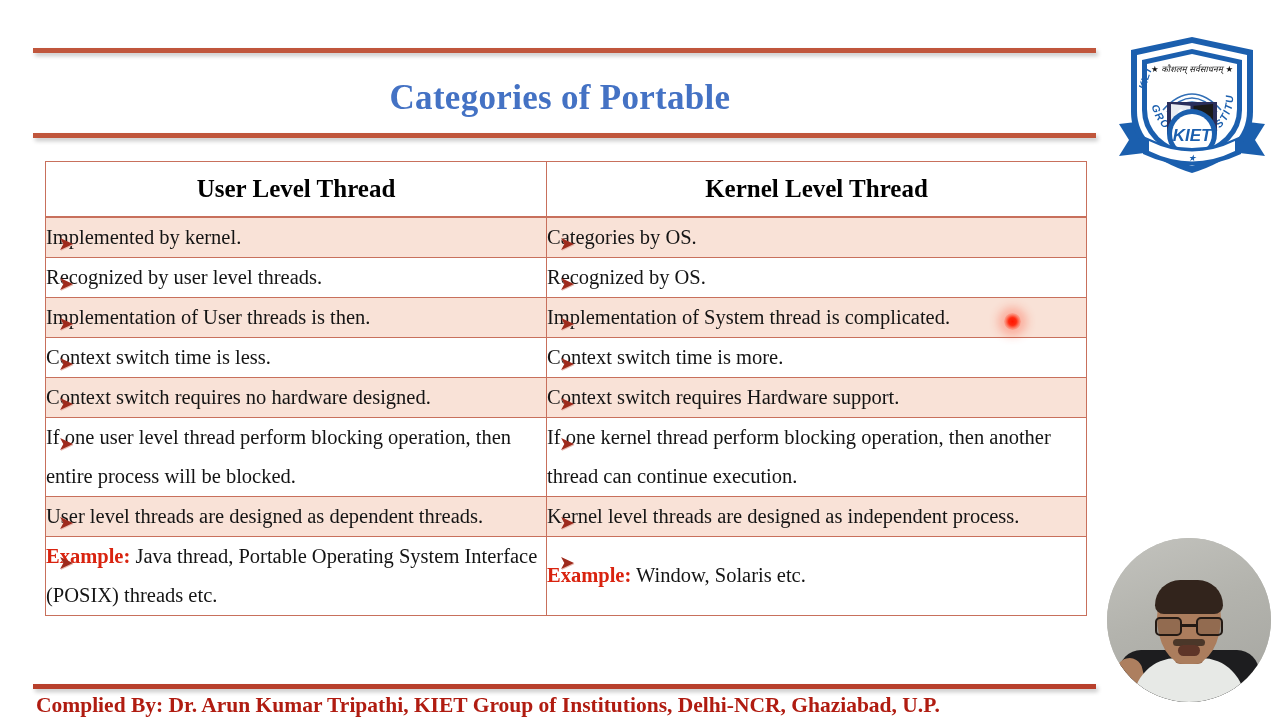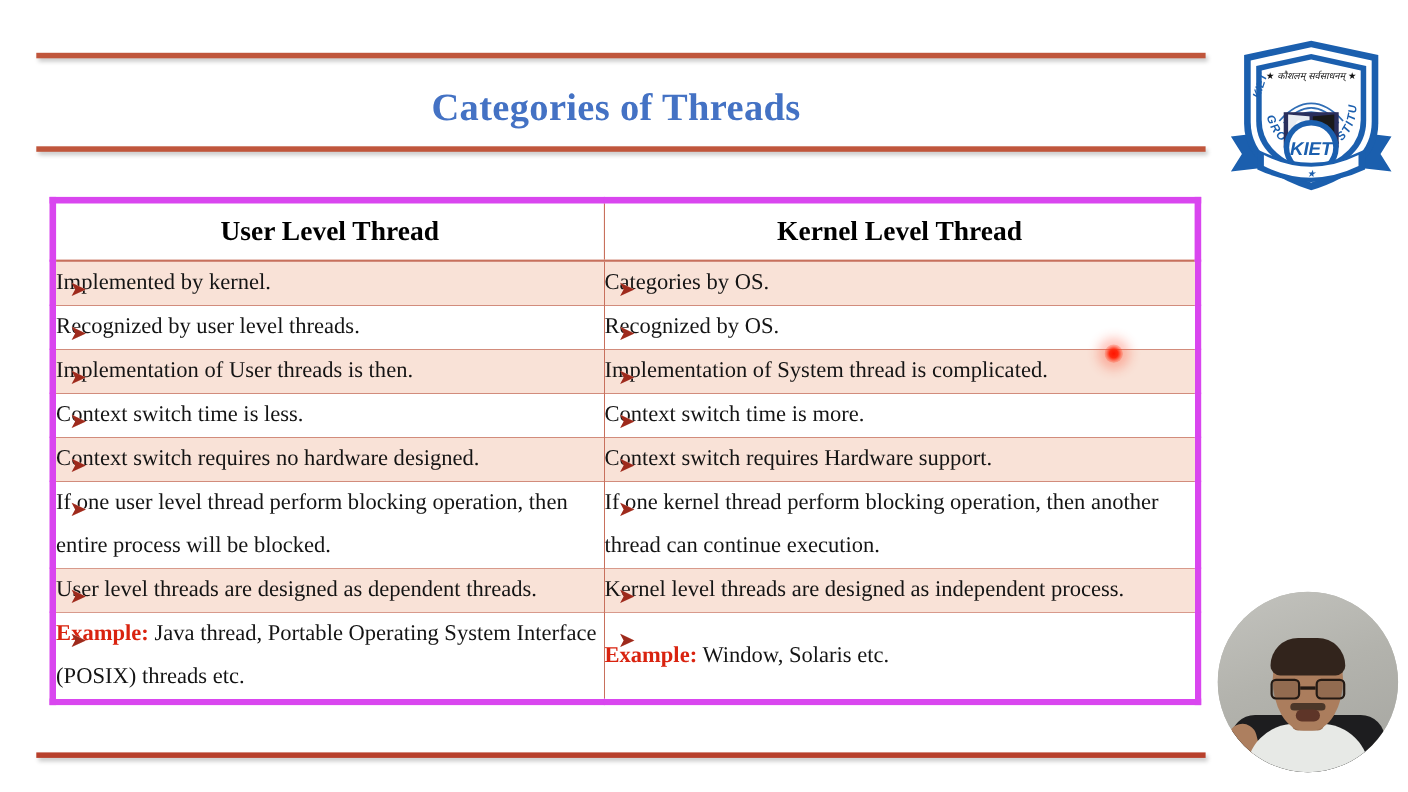--- a/index.html
+++ b/index.html
@@ -34,25 +34,25 @@
     font-size: 35px;
     font-weight: bold;
     color: #4472c4;
     font-family: "Liberation Serif", serif;
     letter-spacing: 0.3px;
   }
 
   
   #cmp-table {
     position: absolute;
-    left: 45px; top: 179px;
+    left: 45px; top: 161px;
     width: 1041px;
     border-collapse: collapse;
     table-layout: fixed;
-    border: 6px solid #d946ef;
+    border: 1px solid #d946ef;
   }
   #cmp-table td, #cmp-table th {
     border: 1px solid #c8705c;
     vertical-align: middle;
     padding: 0;
   }
   #cmp-table col.c1 { width: 501px; }
   #cmp-table col.c2 { width: 540px; }
 
   .hdr-cell {
@@ -172,21 +172,21 @@
     background: #ad7f5f; border-radius: 13px 13px 9px 9px; transform: rotate(-14deg);
   }
 </style>
 </head>
 <body>
 
 <div id="slide">
 
   <div class="rule top"></div>
 
-  <div id="title">Categories of Threads</div>
+  <div id="title">Categories of Portable</div>
 
   <div class="rule under"></div>
 
   <div id="logo">
     <svg viewBox="0 0 158 148" width="158" height="148" aria-hidden="true">
 
       <path d="M6 96 L40 92 L40 124 L6 128 L16 112 Z" fill="#1b5fae"></path>
       <path d="M152 96 L118 92 L118 124 L152 128 L142 112 Z" fill="#1b5fae"></path>
 
       <path d="M79 9 L140 22 L140 84 Q140 126 79 145 Q18 126 18 84 L18 22 Z" fill="#1b5fae"></path>
@@ -319,20 +319,21 @@
             <span class="arrow">➤</span>
             <span class="txt"><span class="ex-label">Example:</span> Window, Solaris etc.</span>
           </td>
         </tr>
       </tbody>
   </table>
 
   <div id="laser"></div>
 
   <div class="rule footer"></div>
+  <div id="footer-text">Complied By: Dr. Arun Kumar Tripathi, KIET Group of Institutions, Delhi-NCR, Ghaziabad, U.P.</div>
 
   <div id="webcam">
     <div class="bg"></div>
     <div class="chair"></div>
     <div class="hand"></div>
     <div class="shoulders"></div>
     <div class="neck"></div>
     <div class="head"></div>
     <div class="hair"></div>
     <div class="glasses">

